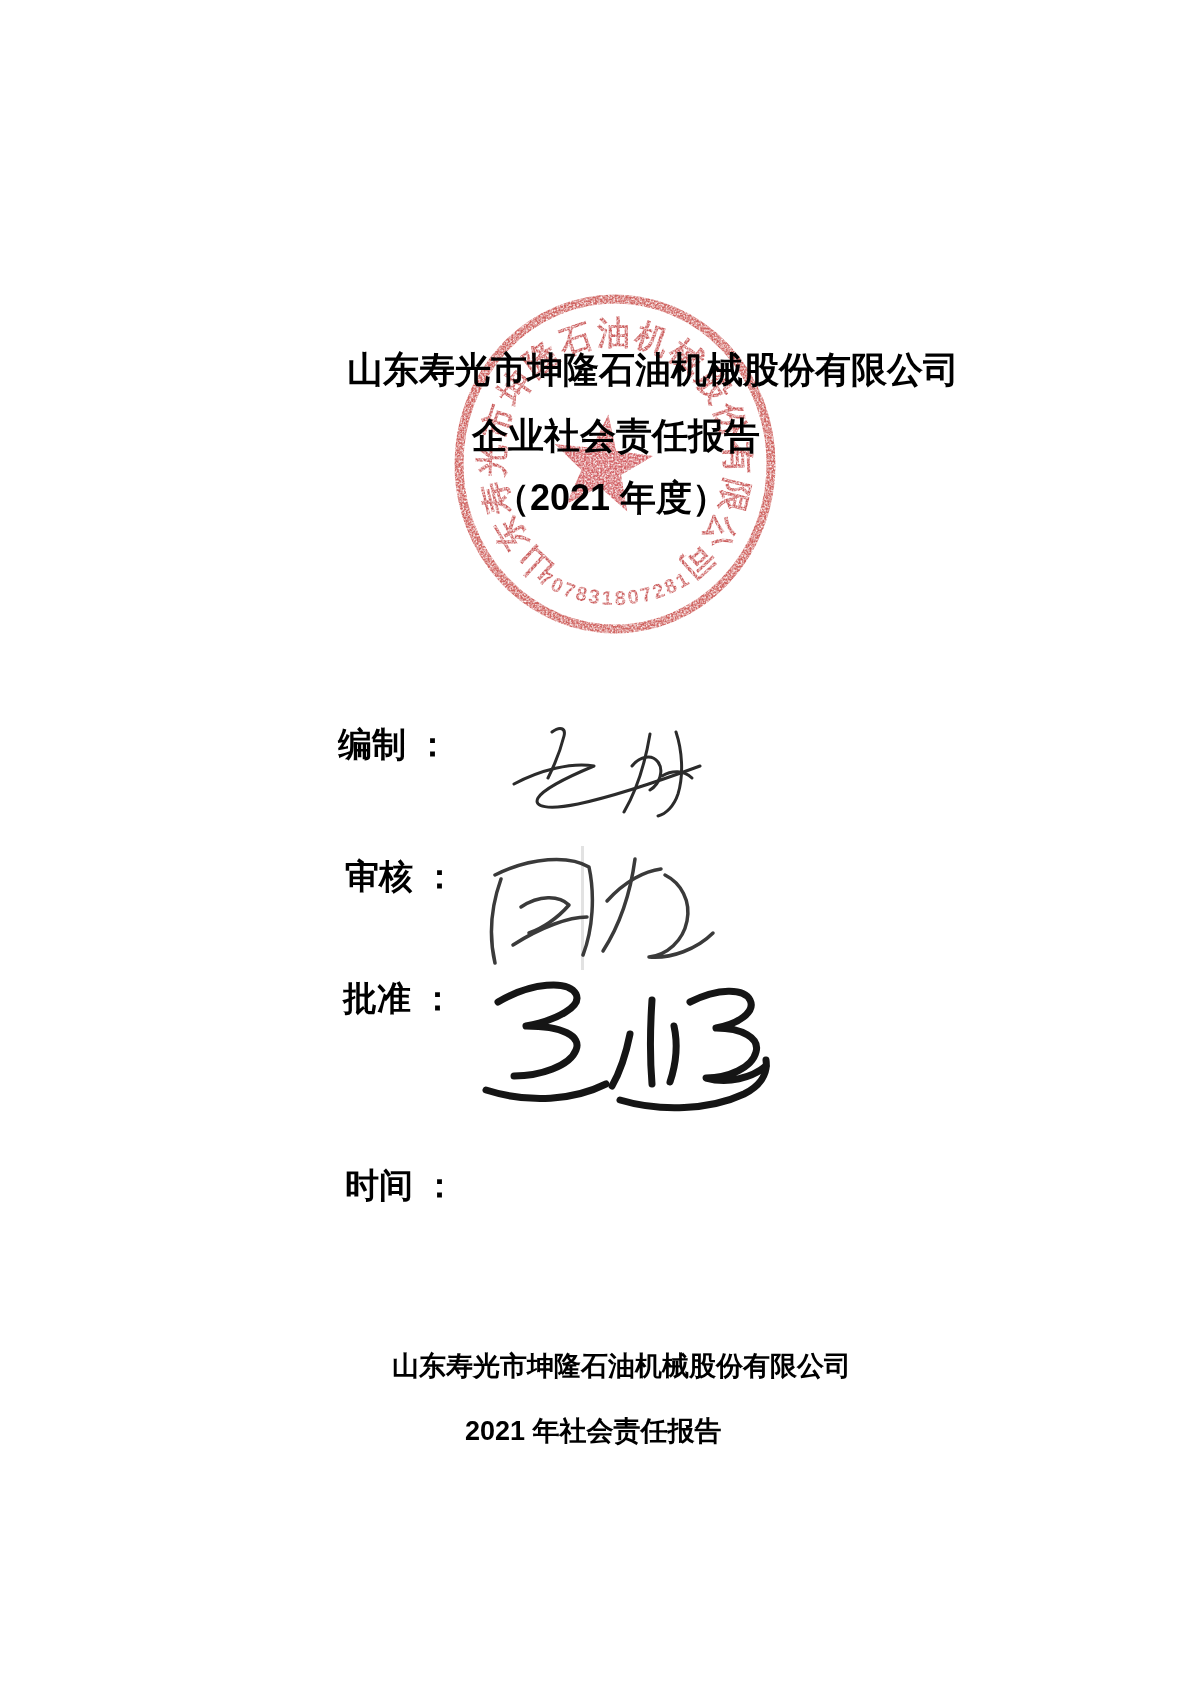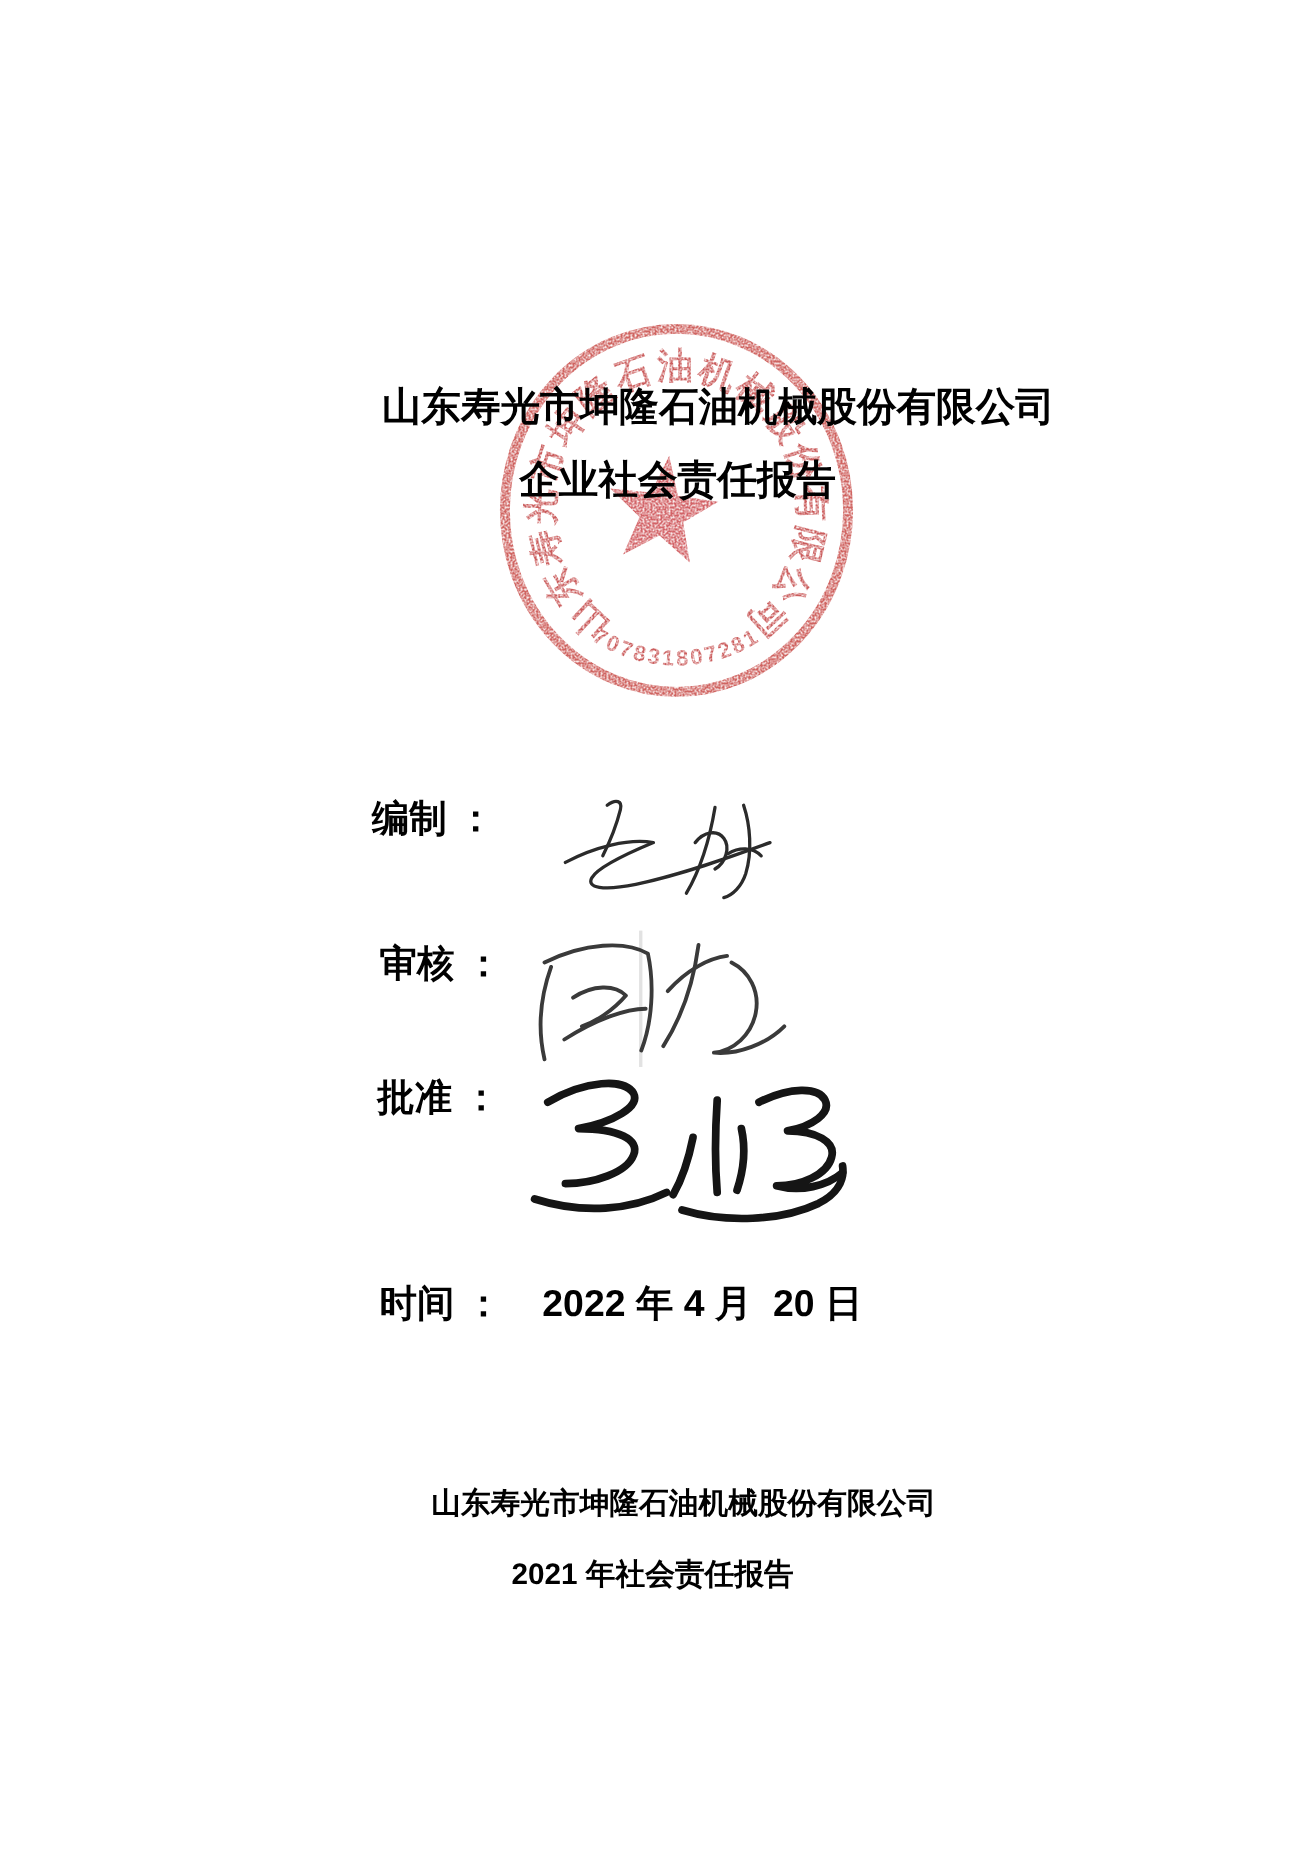--- a/index.html
+++ b/index.html
@@ -43,26 +43,26 @@
       <path id="sealArcBottom" d="M 84.1 289.5 A 141 141 0 0 0 245.9 289.5" fill="none"></path>
       <text font-size="20" font-weight="bold" fill="#c85454" letter-spacing="2.5" font-family="Liberation Sans, sans-serif">
         <textPath href="#sealArcBottom" startOffset="50%" text-anchor="middle">37078318072817</textPath>
       </text>
       <polygon transform="rotate(7 152 176)" fill="#d05a5e" points="152,124 164.3,159 201.5,159.9 172,182.5 182.6,218.1 152,197 121.4,218.1 132,182.5 102.5,159.9 139.7,159"></polygon>
     </g>
   </svg>
 
   <div class="abs ttl" style="left:347px;top:352px;">山东寿光市坤隆石油机械股份有限公司</div>
   <div class="abs ttl" style="left:472px;top:418px;text-align:center;">企业社会责任报告</div>
+  <div class="abs ttl" style="left:494px;top:480px;">（2021 年度）</div>
 
   <div class="abs lbl" style="left:338px;top:727px;">编制 ：</div>
   <div class="abs lbl" style="left:345px;top:859px;">审核 ：</div>
   <div class="abs lbl" style="left:343px;top:981px;">批准 ：</div>
   <div class="abs lbl" style="left:345px;top:1168px;">时间 ：</div>
-  <div class="abs lbl" style="left:493px;top:1168px;">2022 年 4 月  20 日</div>
 
   <div class="scanline"></div>
 
   <svg class="sig" style="left:500px;top:724px;width:205px;height:118px;" viewBox="0 0 205 118" aria-hidden="true">
     <g stroke="#2b2b2b" stroke-width="3">
       <path d="M 52,8 C 60,2 66,4 64,12 C 61,24 54,42 48,54"></path>
       <path d="M 14,60 C 40,46 72,38 94,42 C 70,52 44,64 38,74 C 33,83 48,86 78,80 C 120,71 162,56 200,42"></path>
       <path d="M 150,10 C 146,34 138,64 124,88"></path>
       <path d="M 132,42 C 140,32 152,30 158,38 C 164,46 160,60 150,66"></path>
       <path d="M 176,8 C 182,26 184,50 178,70 C 174,82 166,90 158,92"></path>

